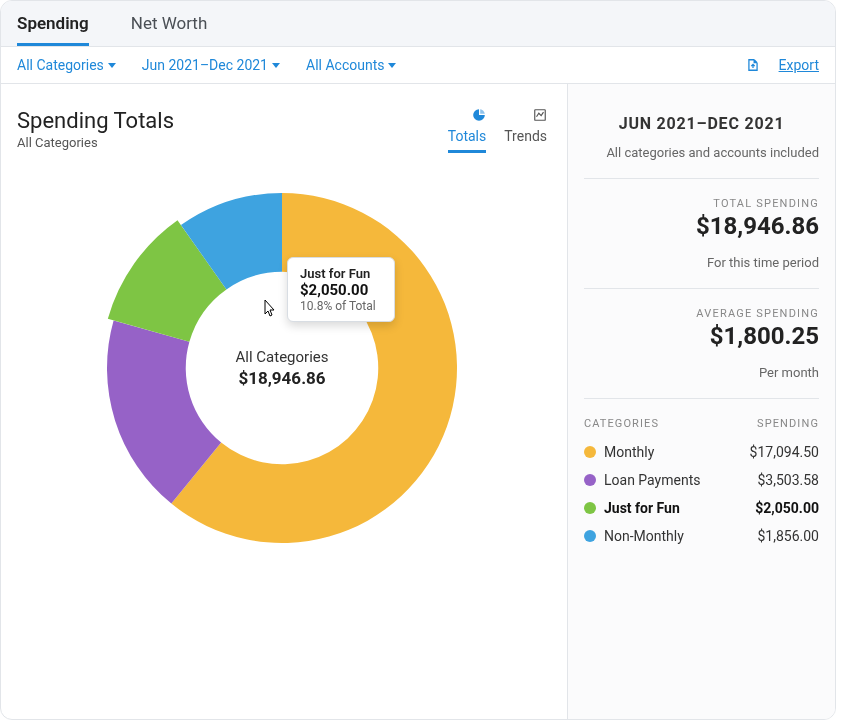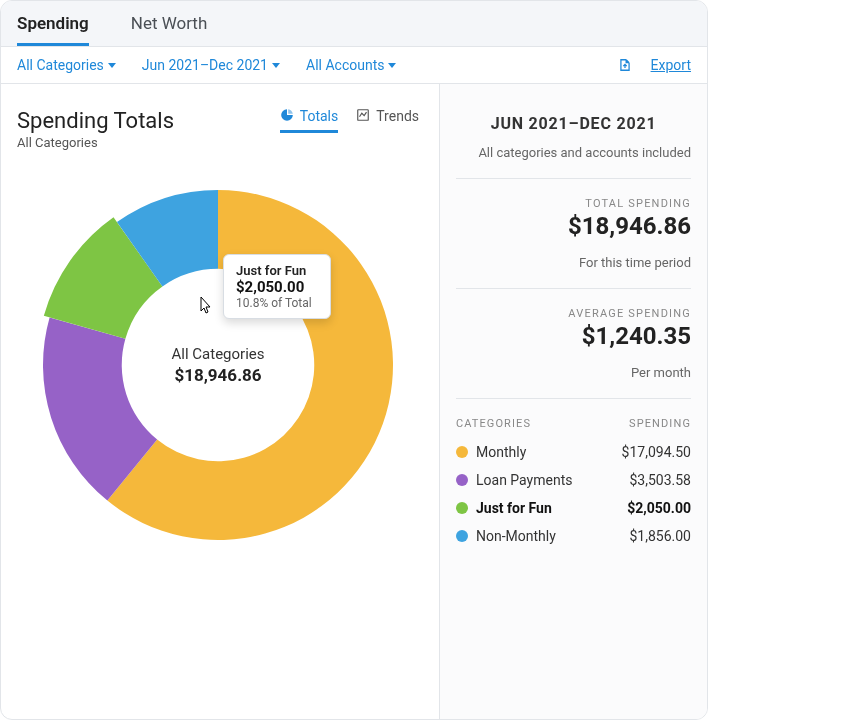--- a/index.html
+++ b/index.html
@@ -4,21 +4,21 @@
 <style>
   * { box-sizing: border-box; margin: 0; padding: 0; }
   body {
     font-family: -apple-system, BlinkMacSystemFont, "Segoe UI", Roboto, Helvetica, Arial, sans-serif;
     background: #fff;
     width: 848px;
     height: 720px;
     overflow: hidden;
   }
   .window {
-    width: 708px;
+    width: 836px;
     height: 720px;
     border: 1px solid #e2e5e9;
     border-radius: 12px;
     background: #fff;
     display: flex;
     flex-direction: column;
     overflow: hidden;
   }
   
   .tabs {
@@ -108,26 +108,27 @@
     margin-top: 2px;
   }
   .view-tabs {
     margin-left: auto;
     display: flex;
     gap: 18px;
     font-size: 14px;
   }
   .view-tab {
     display: flex;
-    align-items: flex-start;
+    align-items: flex-end;
     gap: 6px;
     cursor: pointer;
     color: #555;
     padding-bottom: 6px;
     border-bottom: 3px solid transparent;
+    flex-direction: column;
   }
   .view-tab.active {
     color: #1f88d9;
     border-bottom-color: #1f88d9;
   }
   .view-icon { width:14px; height:14px; display:inline-block; }
   
   .chart-wrap {
     position: relative;
     width: 370px;
@@ -322,21 +323,21 @@
       <div class="side-sub">All categories and accounts included</div>
       <hr class="side-div">
       <div class="stat-block">
         <div class="stat-label">TOTAL SPENDING</div>
         <div class="stat-value">$18,946.86</div>
         <div class="stat-sub">For this time period</div>
       </div>
       <hr class="side-div">
       <div class="stat-block">
         <div class="stat-label">AVERAGE SPENDING</div>
-        <div class="stat-value">$1,240.35</div>
+        <div class="stat-value">$1,800.25</div>
         <div class="stat-sub">Per month</div>
       </div>
       <hr class="side-div">
       <div class="cat-header">
         <span>CATEGORIES</span>
         <span>SPENDING</span>
       </div>
       <div id="cat-rows">
           <div class="cat-row">
             <span class="swatch" style="background: rgb(245, 184, 59);"></span>

